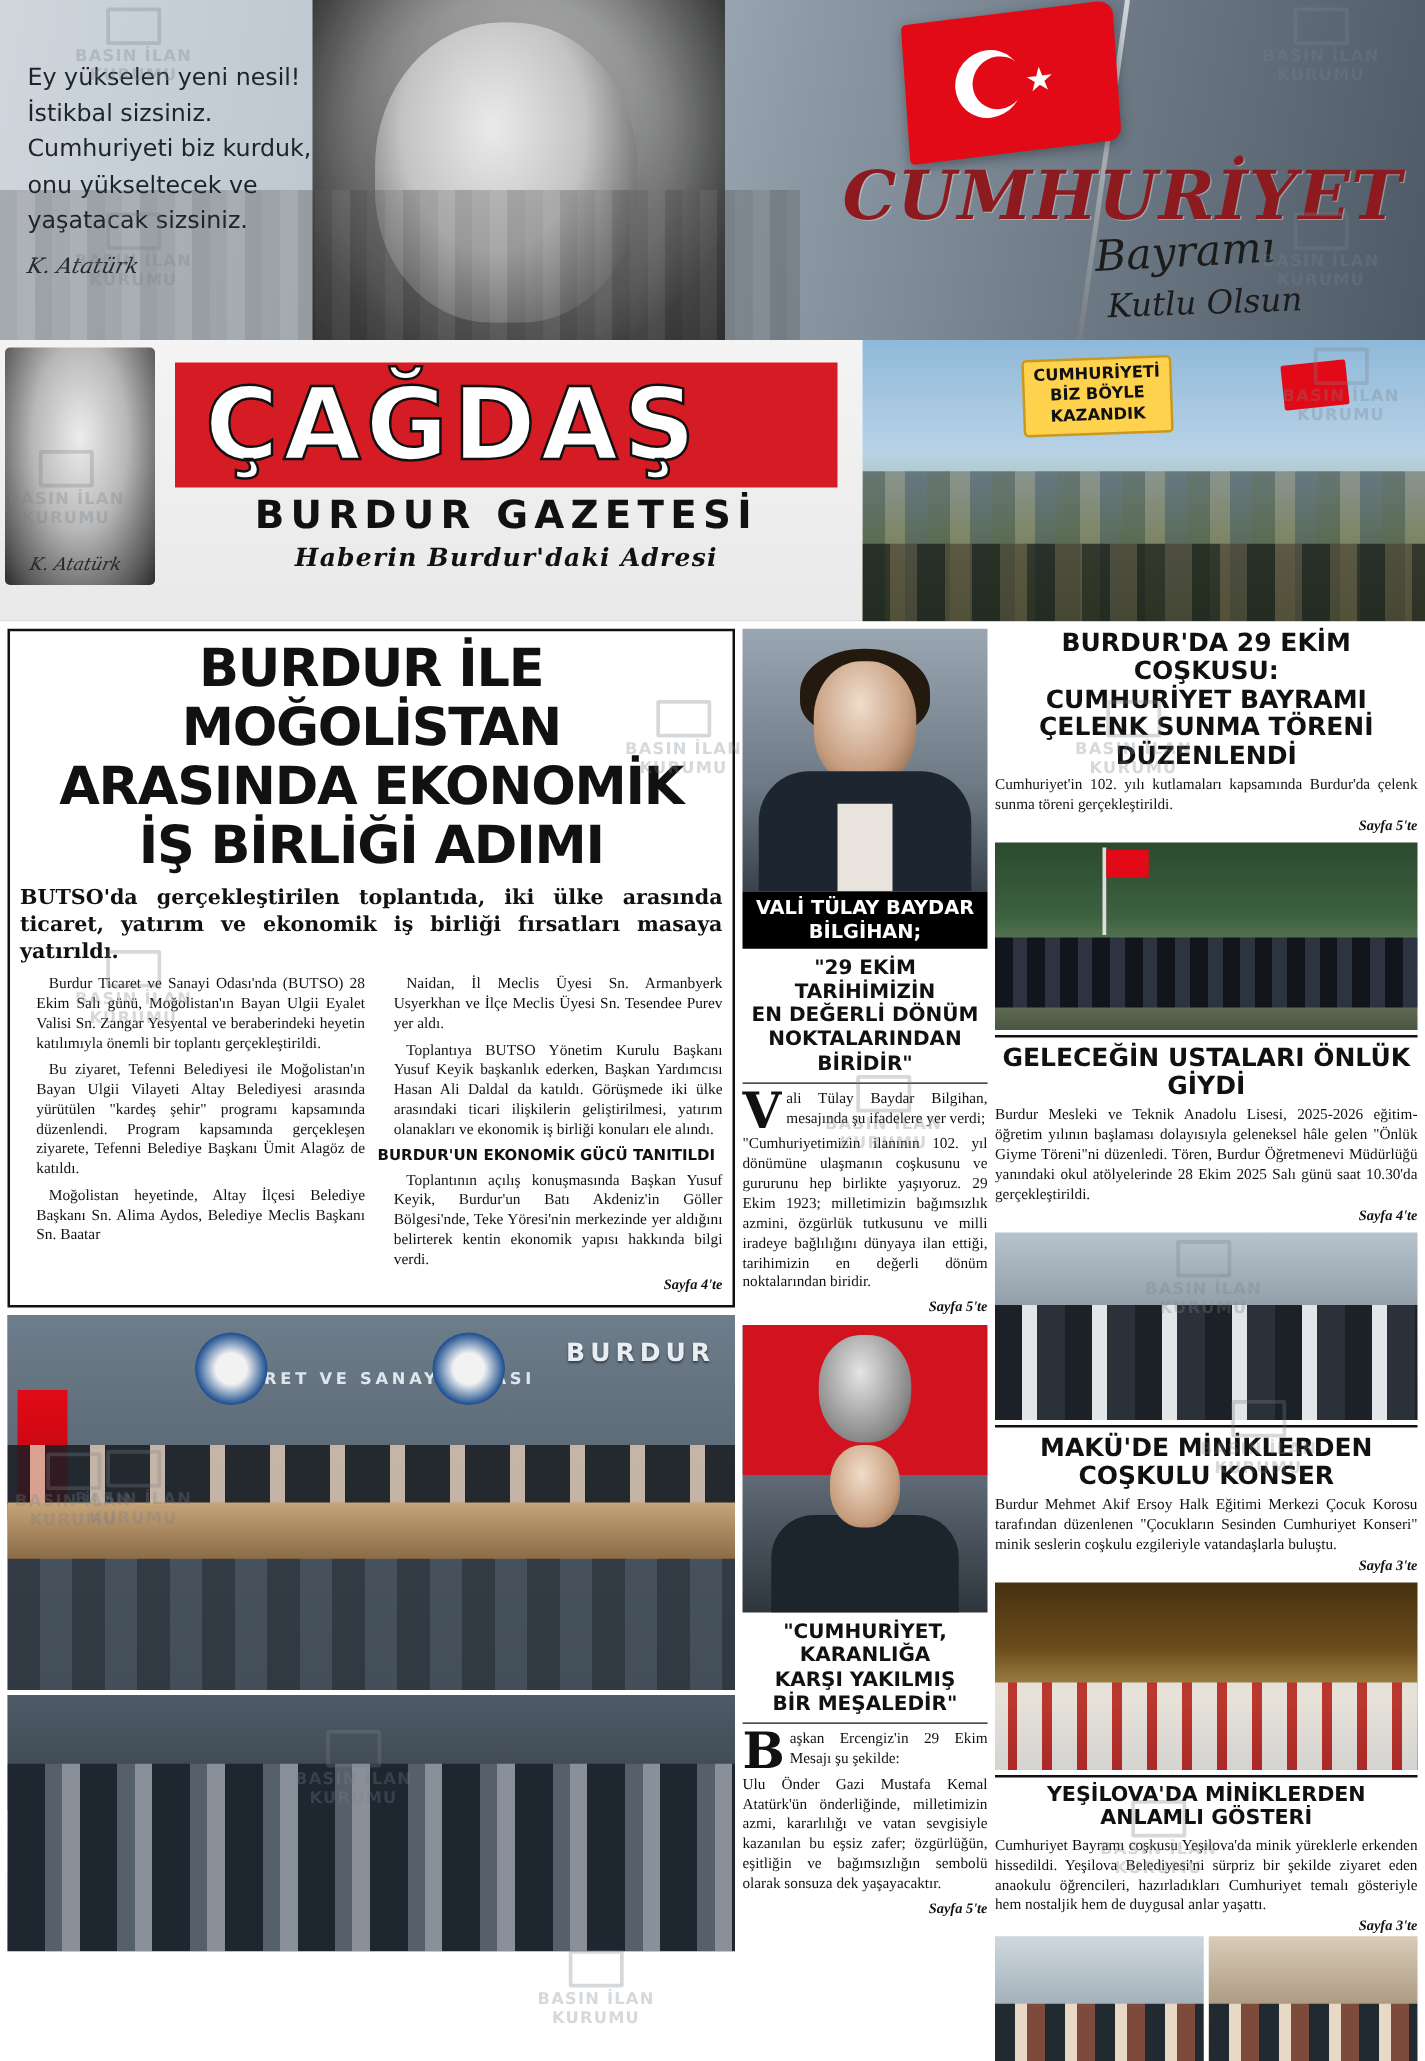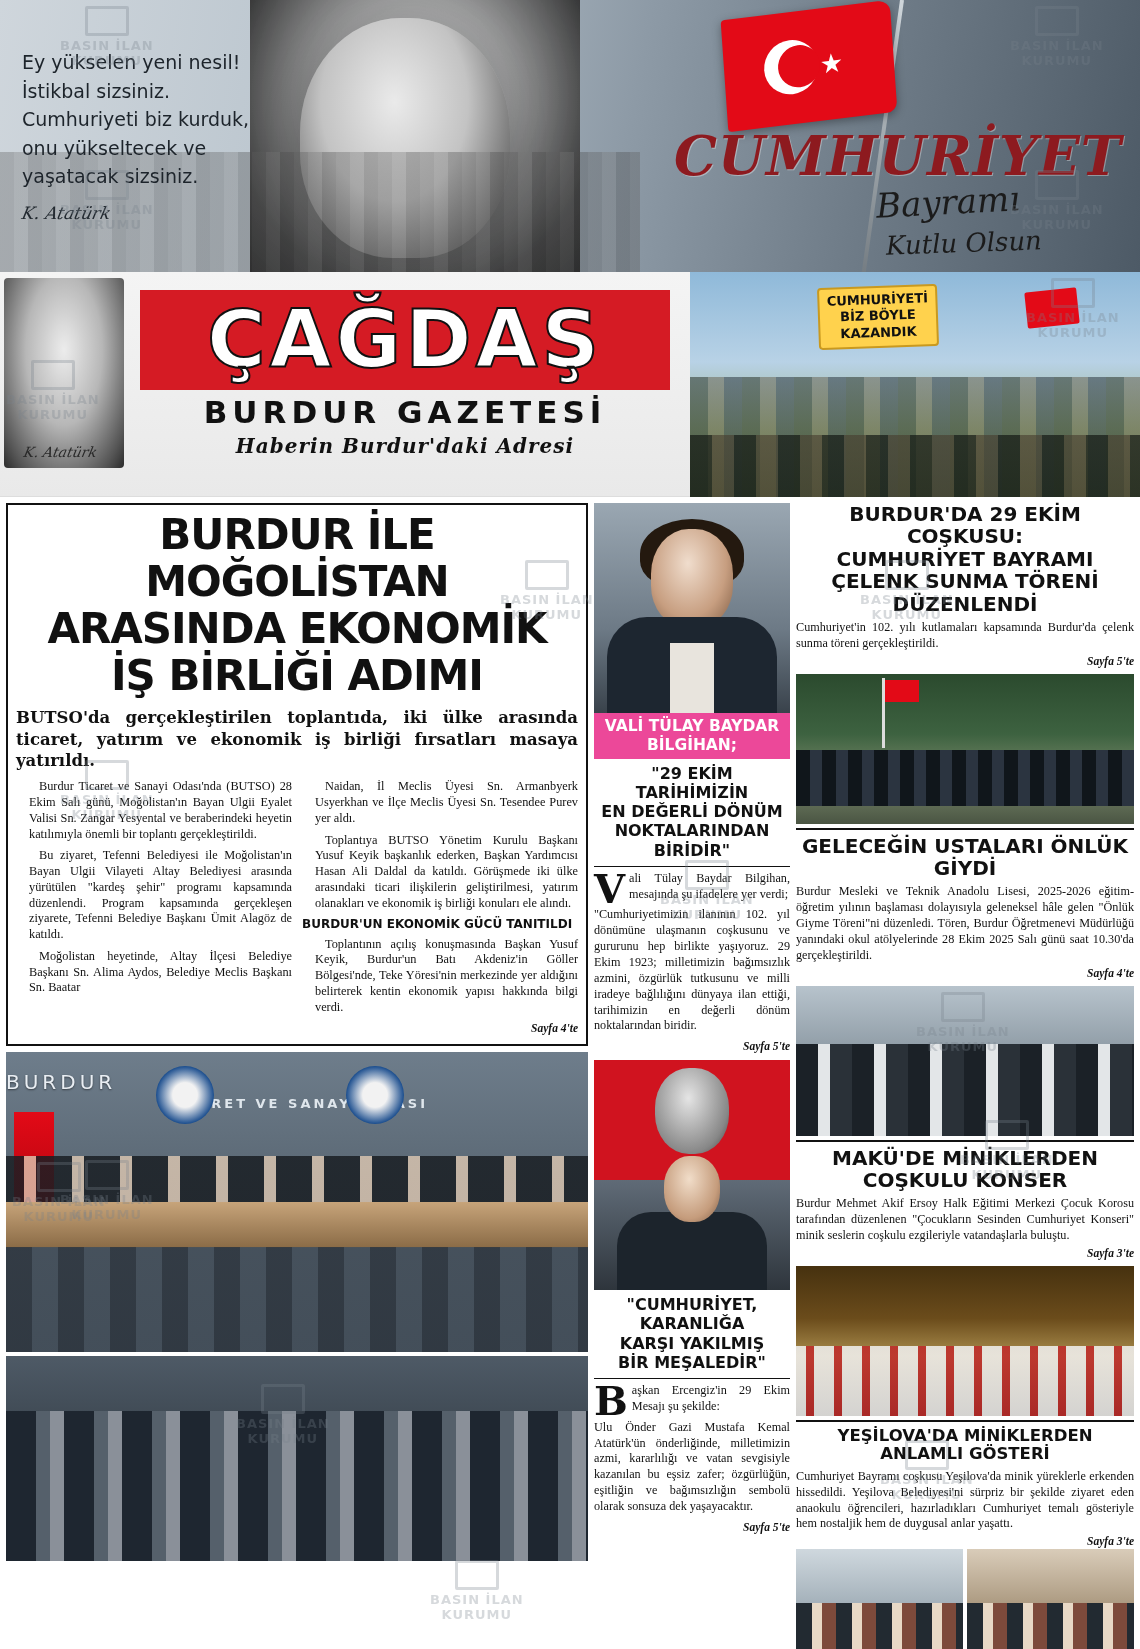--- a/index.html
+++ b/index.html
@@ -96,21 +96,21 @@
     background:radial-gradient(ellipse at 50% 38%, #f0ece6 0%, #bdb6ad 45%, #5a544d 85%, #2e2b27 100%);
     filter:grayscale(1);
     border-radius:4px;
   }
   .mast-portrait .sig {
     position:absolute; bottom:8px; left:20px; font-family:"DejaVu Serif",serif;
     font-style:italic; font-size:14px; color:#2a2a2a; transform:skewX(-12deg);
   }
   .cagdas-box {
     position:absolute; left:140px; top:18px; width:530px; height:100px;
-    background:#d51b24; display:flex; align-items:center; justify-content:center;
+    background:#d51b24; display:flex; align-items:center; justify-content:flex-start;padding-left:24px;
   }
   .cagdas-box .title {
     font-family:"DejaVu Sans", sans-serif; font-weight:bold; font-size:80px; color:#fff;
     letter-spacing:4px; line-height:1;
     -webkit-text-stroke:2px #111;
   }
   .gazetesi {
     position:absolute; left:140px; top:122px; width:530px;
     text-align:center; font-family:"DejaVu Sans", sans-serif; font-weight:bold;
     font-size:31px; letter-spacing:5px; color:#111;
@@ -191,22 +191,22 @@
   .meeting-photo .wall {
     position:absolute; inset:0 0 45% 0;
     background:linear-gradient(180deg,#6e7d8b,#55626e);
   }
   .meeting-photo .seal {
     position:absolute; left:150px; top:14px; width:58px; height:58px; border-radius:50%;
     background:radial-gradient(circle,#f2f2f2 30%,#1d4f8f 70%,#143a6b 100%);
   }
   .meeting-photo .seal2 { left:340px; }
   .meeting-photo .burdur-txt {
-    position:absolute; left:0; right:16px; top:18px; text-align:left;
-    font-family:"DejaVu Sans",sans-serif; font-weight:normal; color:#e9eef3; font-size:20px; letter-spacing:4px;
+    position:absolute; left:0; right:16px; top:18px; text-align:right;
+    font-family:"DejaVu Sans",sans-serif; font-weight:bold; color:#e9eef3; font-size:20px; letter-spacing:4px;
     text-shadow:0 1px 2px rgba(0,0,0,.5);
   }
   .meeting-photo .burdur-sub {
     position:absolute; left:0; right:0; top:44px; text-align:center;
     font-family:"DejaVu Sans",sans-serif; font-weight:bold; color:#dfe6ec; font-size:13px; letter-spacing:3px;
   }
   .meeting-photo .table {
     position:absolute; left:0; right:0; top:150px; height:46px;
     background:linear-gradient(180deg,#c7a47a,#8a6b46);
   }
@@ -253,21 +253,21 @@
   }
   .mid-photo .body {
     position:absolute; left:50%; bottom:0; transform:translateX(-50%);
     width:170px; height:96px; background:#1d2630; border-radius:40px 40px 0 0;
   }
   .mid-photo .shirt {
     position:absolute; left:50%; bottom:0; transform:translateX(-50%);
     width:44px; height:70px; background:#e8e4dd;
   }
   .kicker {
-    background:#ec4899; color:#fff; text-align:center;
+    background:#000000; color:#fff; text-align:center;
     font-family:"DejaVu Sans", sans-serif; font-weight:bold;
     font-size:15.5px; line-height:1.22; padding:4px 3px;
   }
   .quote-head {
     text-align:center; font-family:"DejaVu Sans", sans-serif; font-weight:bold;
     font-size:16px; line-height:1.2; padding:5px 2px 6px 2px; border-bottom:1px solid #111;
   }
   .mid-body { font-size:12.2px; line-height:1.3; text-align:justify; padding-top:4px; }
   .mid-body p { margin:0 0 5px 0; }
   .dropcap:first-letter {

